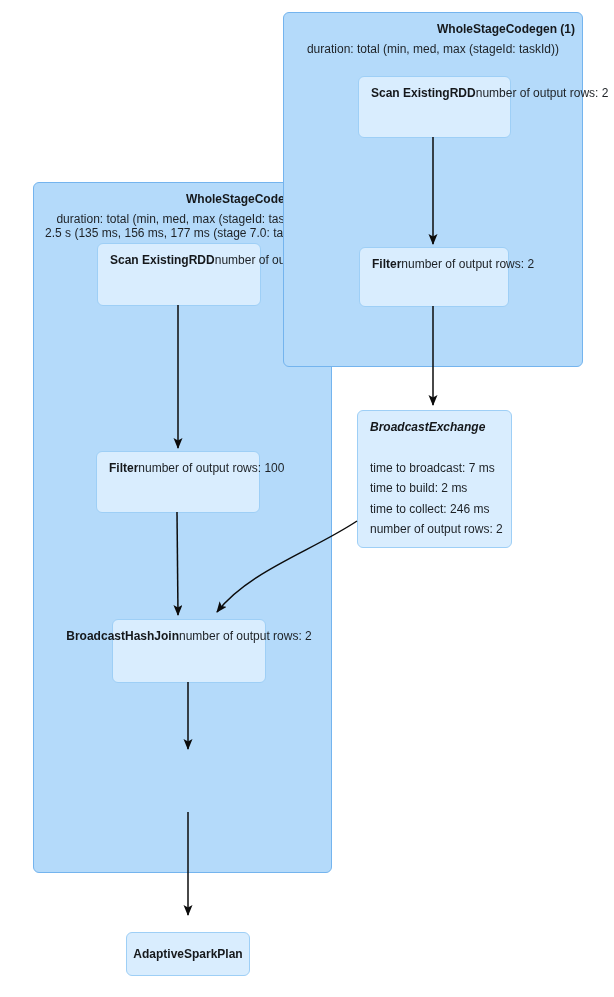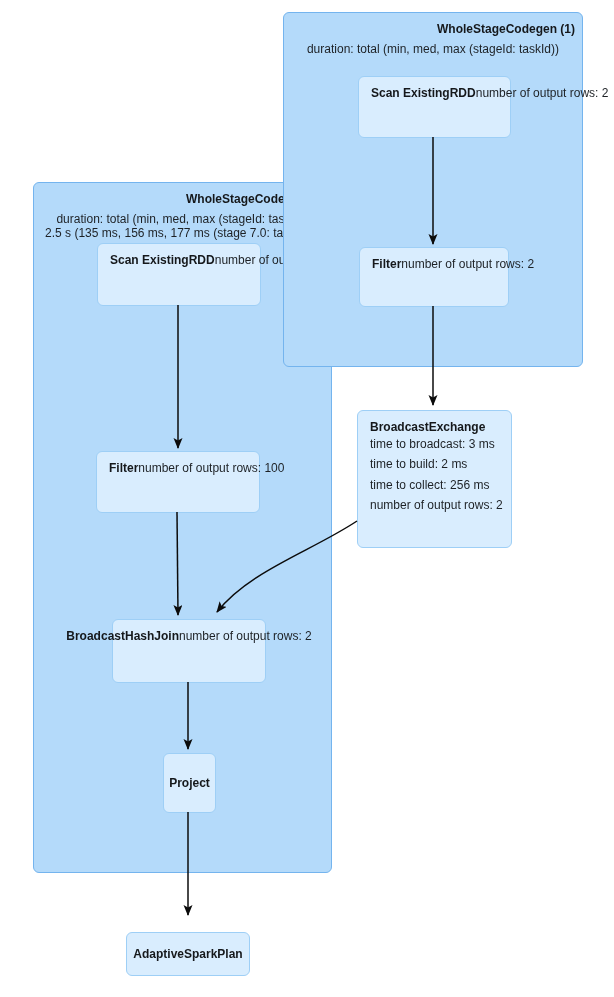--- a/index.html
+++ b/index.html
@@ -34,21 +34,21 @@
   .node-metric{white-space:nowrap;}
   .node-center{display:flex;align-items:center;justify-content:center;font-weight:bold;text-align:center;}
   
   #node-scan-right{left:74px;top:63px;width:153px;height:62px;}
   #node-filter-right{left:75px;top:234px;width:150px;height:60px;}
   #node-scan-left{left:63px;top:60px;width:164px;height:63px;}
   #node-filter-left{left:62px;top:268px;width:164px;height:62px;}
   #node-bhj{left:78px;top:436px;width:154px;height:64px;justify-content:center;}
   #node-project{left:129px;top:570px;width:53px;height:60px;}
   #node-broadcast-exchange{left:357px;top:410px;width:155px;height:138px;z-index:1;padding:9px 12px;}
-  #node-broadcast-exchange .node-title{margin-bottom:0;}
+  #node-broadcast-exchange .node-title{margin-bottom:24px;font-style:italic;}
   #node-broadcast-exchange .node-metric{line-height:20.4px;}
   #node-adaptive{left:126px;top:932px;width:124px;height:44px;z-index:1;}
   #edges{position:absolute;left:0;top:0;z-index:5;pointer-events:none;}
 </style>
 </head>
 <body>
 
 <div class="canvas">
 
   <div class="cluster" id="cluster-left">
@@ -66,23 +66,20 @@
     <div class="node node-vert" id="node-filter-left">
       <div class="node-title">Filter</div>
       <div class="node-metric">number of output rows: 100</div>
     </div>
 
     <div class="node node-vert" id="node-bhj">
       <div class="node-title">BroadcastHashJoin</div>
       <div class="node-metric">number of output rows: 2</div>
     </div>
 
-    <div class="node node-center" id="node-project">
-      <div class="node-title">Project</div>
-    </div>
   </div>
 
   <div class="cluster" id="cluster-right">
     <div class="cluster-title">WholeStageCodegen (1)</div>
     <div class="cluster-duration">
       <div>duration: total (min, med, max (stageId: taskId))</div>
     </div>
 
     <div class="node node-vert" id="node-scan-right">
       <div class="node-title">Scan ExistingRDD</div>
@@ -90,23 +87,23 @@
     </div>
 
     <div class="node node-vert" id="node-filter-right">
       <div class="node-title">Filter</div>
       <div class="node-metric">number of output rows: 2</div>
     </div>
   </div>
 
   <div class="node" id="node-broadcast-exchange">
     <div class="node-title">BroadcastExchange</div>
-    <div class="node-metric">time to broadcast: 3 ms</div>
+    <div class="node-metric">time to broadcast: 7 ms</div>
     <div class="node-metric">time to build: 2 ms</div>
-    <div class="node-metric">time to collect: 256 ms</div>
+    <div class="node-metric">time to collect: 246 ms</div>
     <div class="node-metric">number of output rows: 2</div>
   </div>
 
   <div class="node node-center" id="node-adaptive">
     <div class="node-title">AdaptiveSparkPlan</div>
   </div>
 
   <svg id="edges" width="614" height="997" viewBox="0 0 614 997">
     <defs>
       <marker id="arrow" markerUnits="userSpaceOnUse" markerWidth="12" markerHeight="10" refX="10" refY="4.5" orient="auto">

